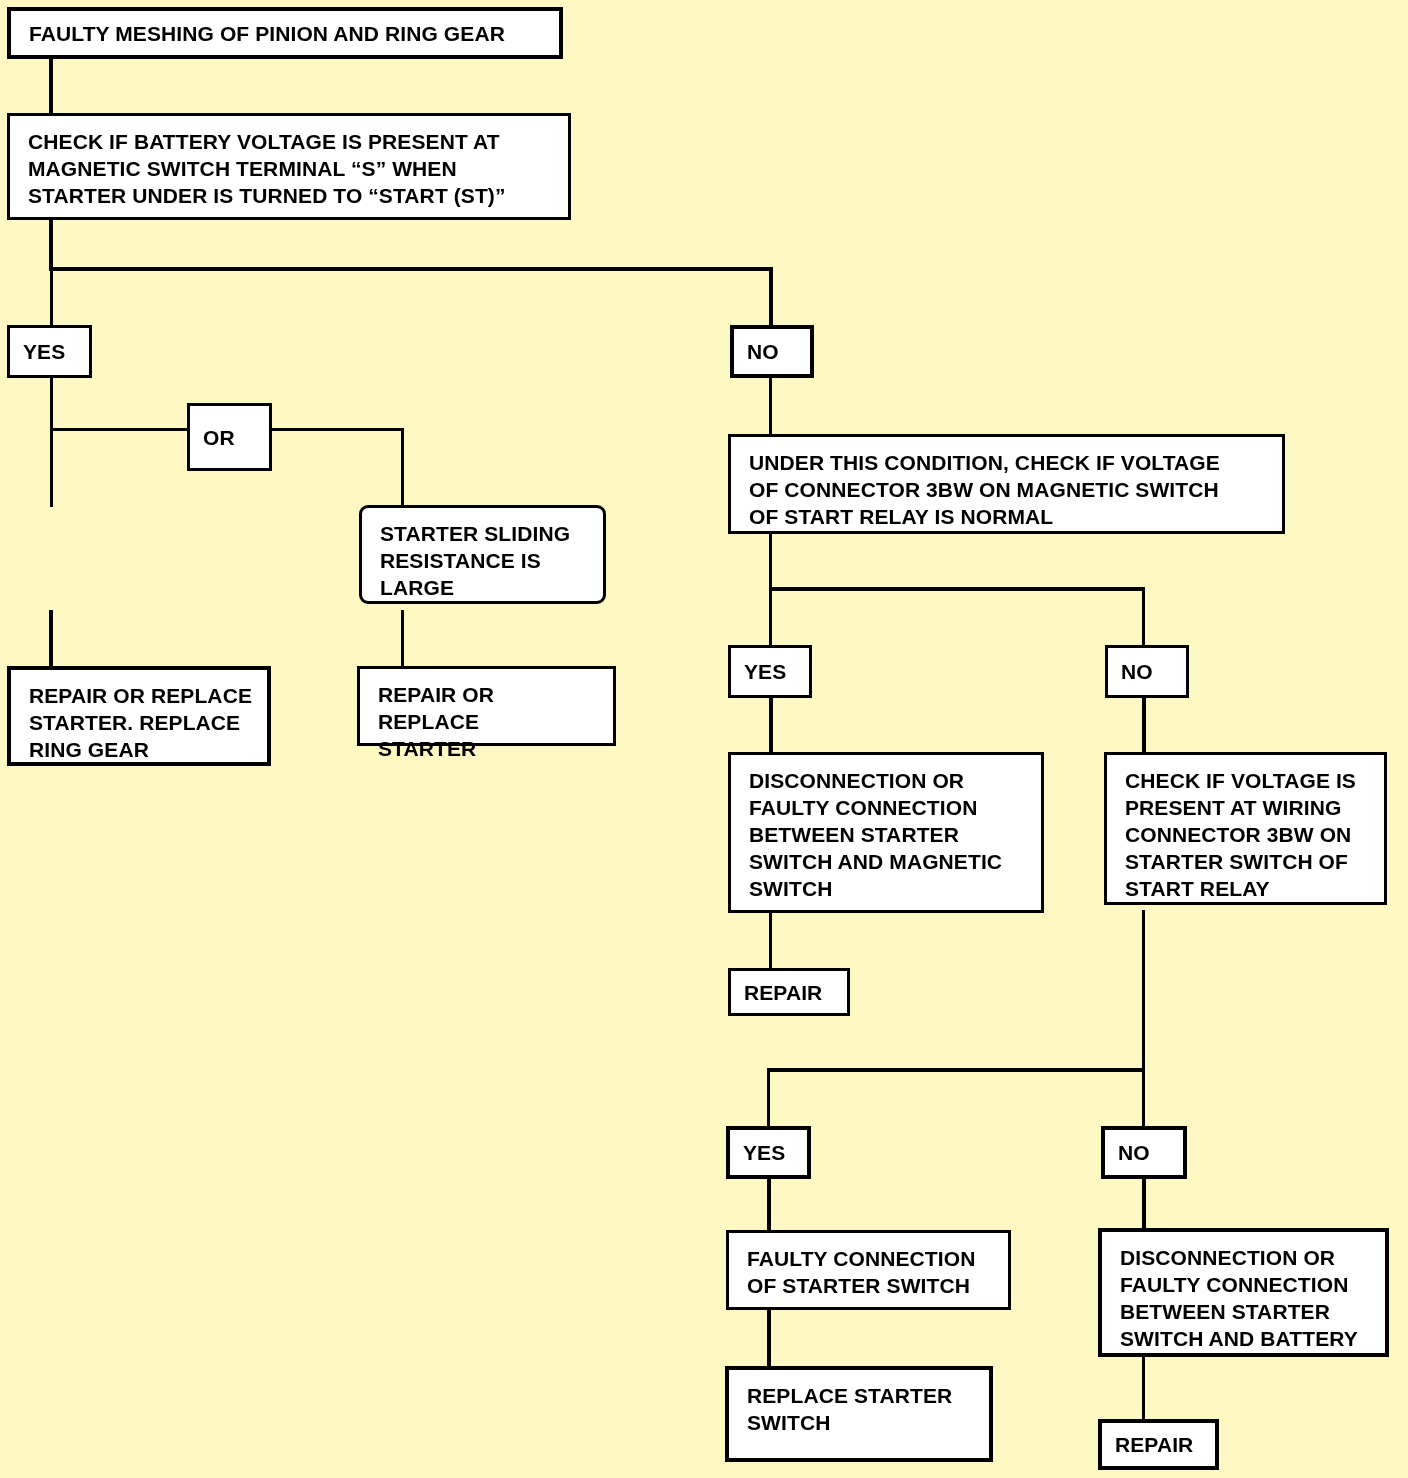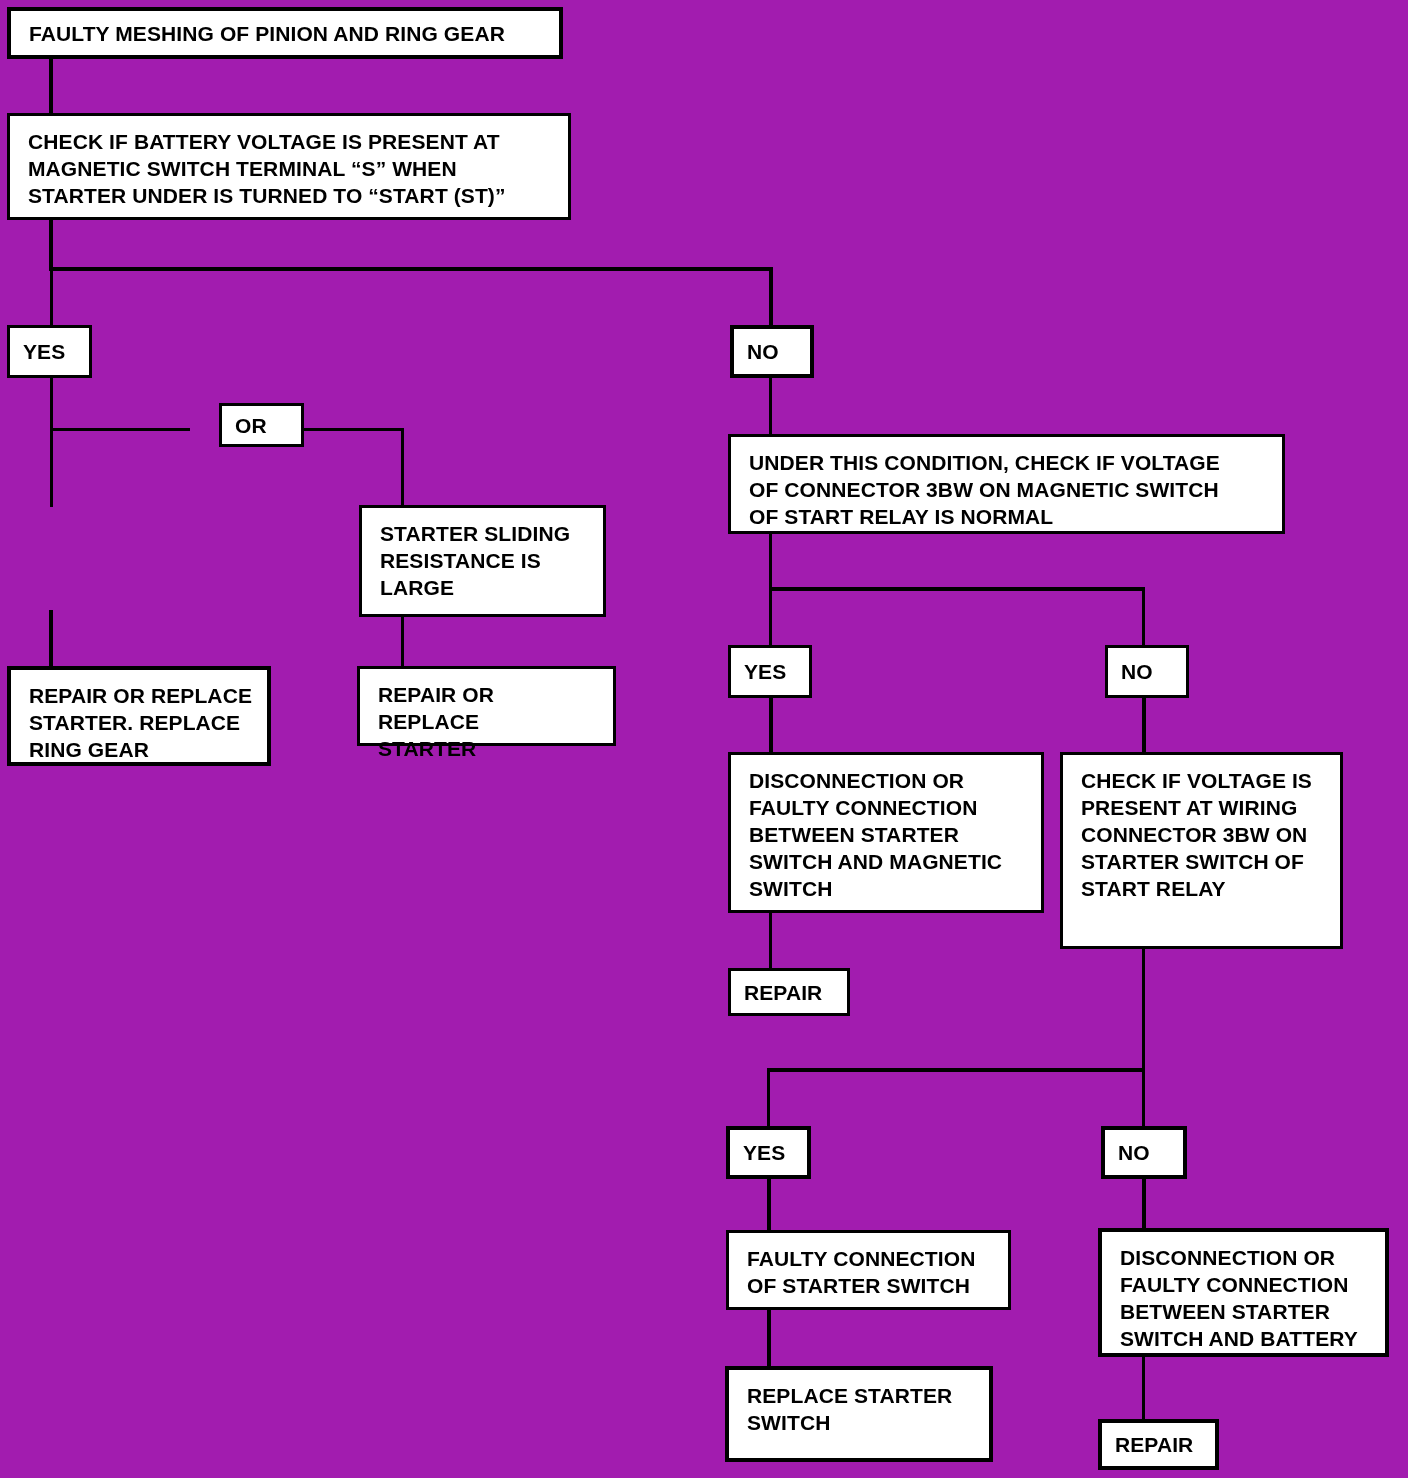--- a/index.html
+++ b/index.html
@@ -4,21 +4,21 @@
 <style>
   html, body {
     margin: 0;
     padding: 0;
     background: #ffffff;
   }
   #canvas {
     position: relative;
     width: 1408px;
     height: 1478px;
-    background: #a21caf;
+    background: #fef9c3;
     font-family: "Liberation Sans", sans-serif;
     overflow: hidden;
   }
   .node {
     position: absolute;
     box-sizing: border-box;
     border: 3px solid #000000;
     background: #ffffff;
     color: #000000;
     font-size: 21px;
@@ -111,24 +111,24 @@
   <div class="node thick mid" style="left:7px; top:7px; width:556px; height:52px;">FAULTY MESHING OF PINION AND RING GEAR</div>
 
   <div class="node" style="left:7px; top:113px; width:564px; height:107px;">CHECK IF BATTERY VOLTAGE IS PRESENT AT
 MAGNETIC SWITCH TERMINAL “S” WHEN
 STARTER UNDER IS TURNED TO “START (ST)”</div>
 
   <div class="node small" style="left:7px; top:325px; width:85px; height:53px;">YES</div>
 
   <div class="node thick small" style="left:730px; top:325px; width:84px; height:53px;">NO</div>
 
-  <div class="node small" style="left:187px; top:403px; width:85px; height:44px;margin-left:32px;">OR</div>
+  <div class="node small" style="left:187px; top:403px; width:85px; height:68px;">OR</div>
 
 
-  <div class="node" style="left:359px; top:505px; width:247px; height:112px;">STARTER SLIDING
+  <div class="node" style="left:359px; top:505px; width:247px; height:99px;border-radius:9px;">STARTER SLIDING
 RESISTANCE IS
 LARGE</div>
 
   <div class="node thick" style="left:7px; top:666px; width:264px; height:100px;">REPAIR OR REPLACE
 STARTER.  REPLACE
 RING GEAR</div>
 
   <div class="node" style="left:357px; top:666px; width:259px; height:80px;">REPAIR OR REPLACE
 STARTER</div>
 
@@ -139,21 +139,21 @@
   <div class="node small" style="left:728px; top:645px; width:84px; height:53px;">YES</div>
 
   <div class="node small" style="left:1105px; top:645px; width:84px; height:53px;">NO</div>
 
   <div class="node" style="left:728px; top:752px; width:316px; height:161px;">DISCONNECTION OR
 FAULTY CONNECTION
 BETWEEN STARTER
 SWITCH AND MAGNETIC
 SWITCH</div>
 
-  <div class="node" style="left:1060px; top:752px; width:283px; height:197px;">CHECK IF VOLTAGE IS
+  <div class="node" style="left:1104px; top:752px; width:283px; height:153px;">CHECK IF VOLTAGE IS
 PRESENT AT WIRING
 CONNECTOR 3BW ON
 STARTER SWITCH OF
 START RELAY</div>
 
   <div class="node small" style="left:728px; top:968px; width:122px; height:48px;">REPAIR</div>
 
   <div class="node thick small" style="left:726px; top:1126px; width:85px; height:53px;">YES</div>
 
   <div class="node thick small" style="left:1101px; top:1126px; width:86px; height:53px;">NO</div>

